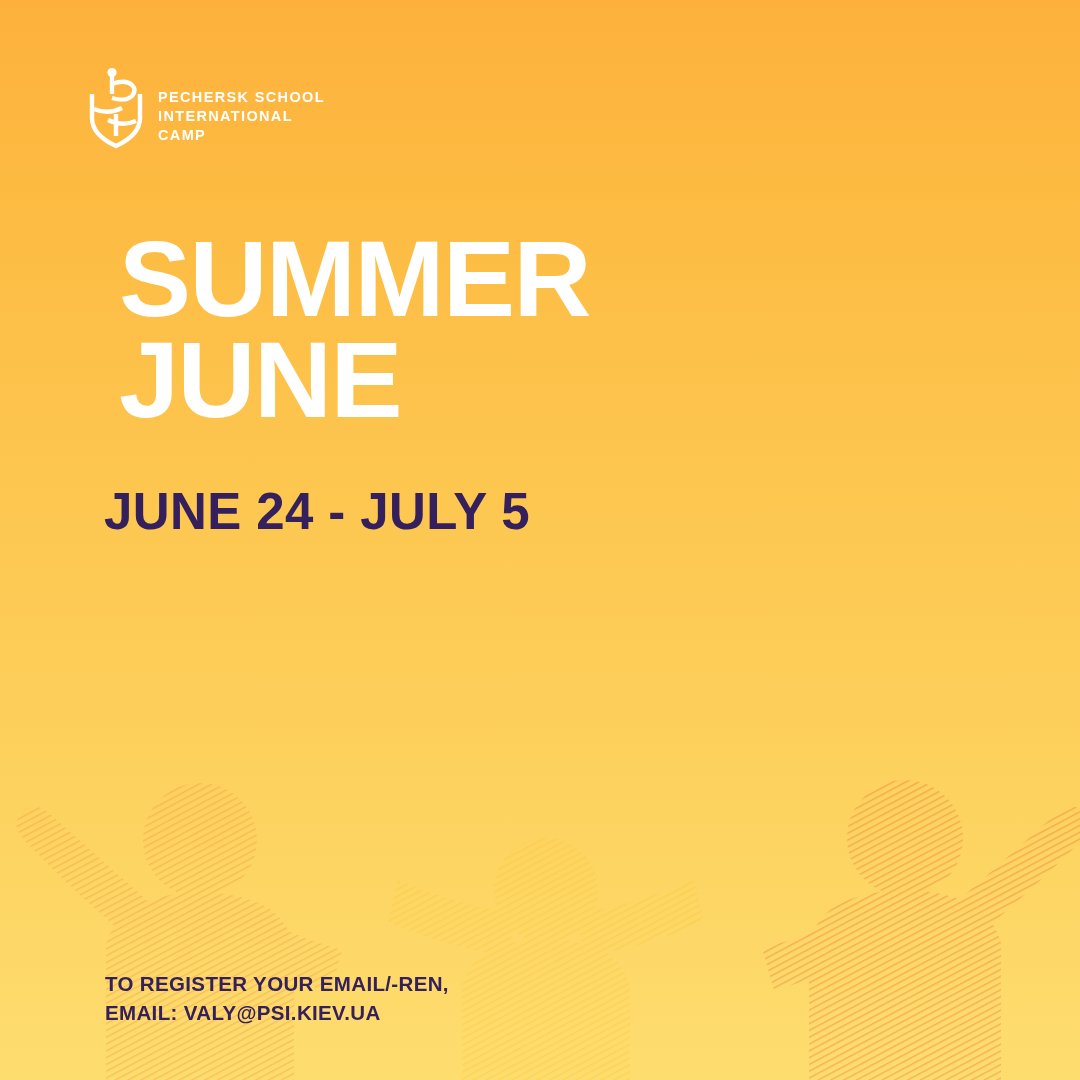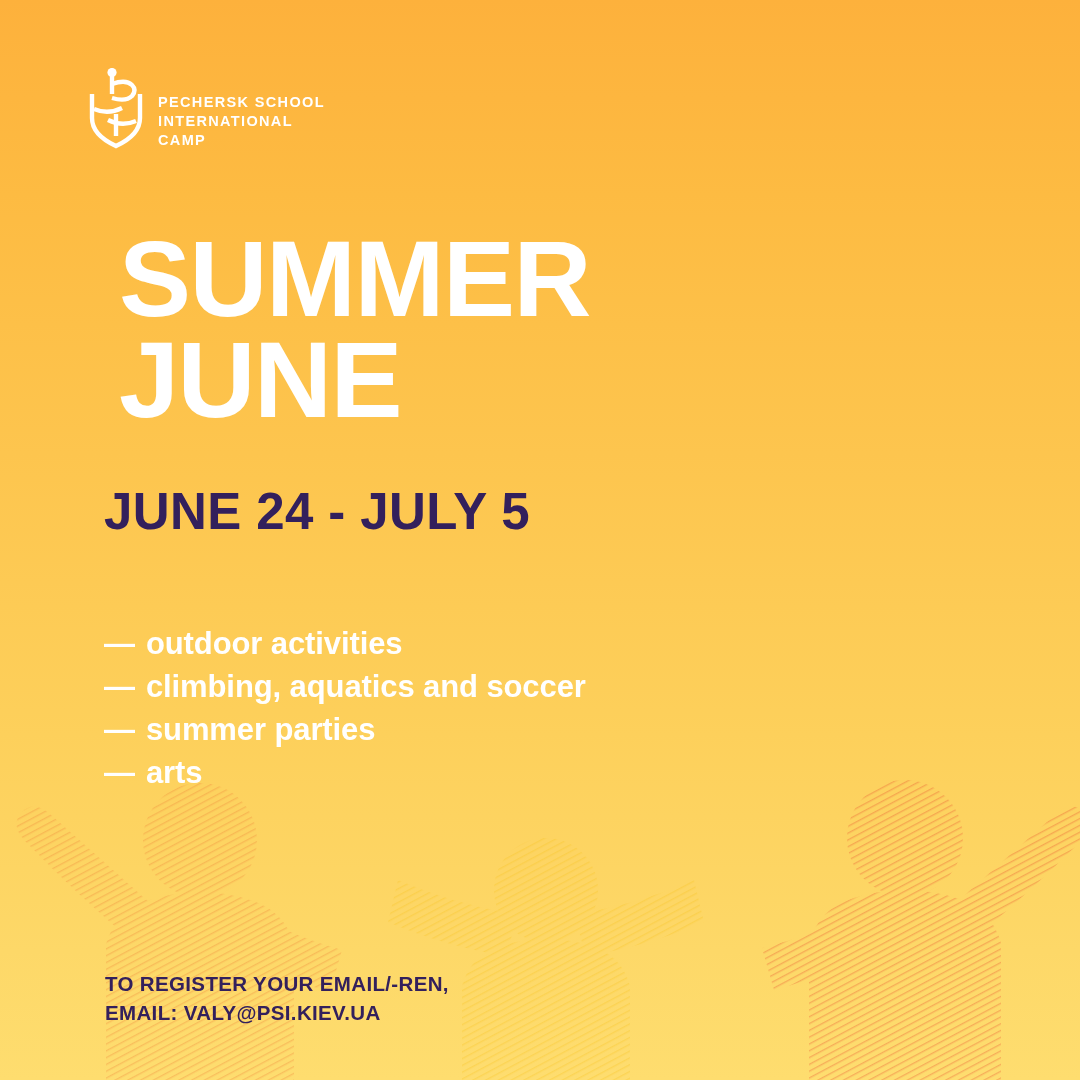--- a/index.html
+++ b/index.html
@@ -25,21 +25,21 @@
     height:320px;
     width:1080px;
   }
   #illustration svg { display:block; width:1080px; height:320px; }
 
   
   #logo-block {
     position:absolute;
     left:88px; top:68px;
     display:flex;
-    align-items:flex-end;
+    align-items:center;
     gap:14px;
   }
   #logo-mark { width:56px; height:82px; flex:0 0 auto; }
   #logo-mark svg { display:block; width:56px; height:82px; }
   #logo-text {
     padding-top:14px;
     color:#FFFFFF;
     font-size:14.5px;
     font-weight:bold;
     letter-spacing:1.35px;
@@ -174,33 +174,19 @@
 
   <h1 id="headline">
     <span class="hl-line">SUMMER</span>
     <span class="hl-line">JUNE</span>
   </h1>
 
   <div id="dates">
     <span class="date-line">JUNE 24 - JULY 5</span>
   </div>
 
-  <ul id="features">
-    <li>
-      <span class="dash">—</span><span>outdoor activities</span>
-    </li>
-    <li>
-      <span class="dash">—</span><span>climbing, aquatics and soccer</span>
-    </li>
-    <li>
-      <span class="dash">—</span><span>summer parties</span>
-    </li>
-    <li>
-      <span class="dash">—</span><span>arts</span>
-    </li>
-  </ul>
 
   <div id="cta">
     <span class="cta-line">TO REGISTER YOUR EMAIL/-REN,</span>
     <span class="cta-line">EMAIL: VALY@PSI.KIEV.UA</span>
   </div>
 
 </div>
 
 </body></html>

